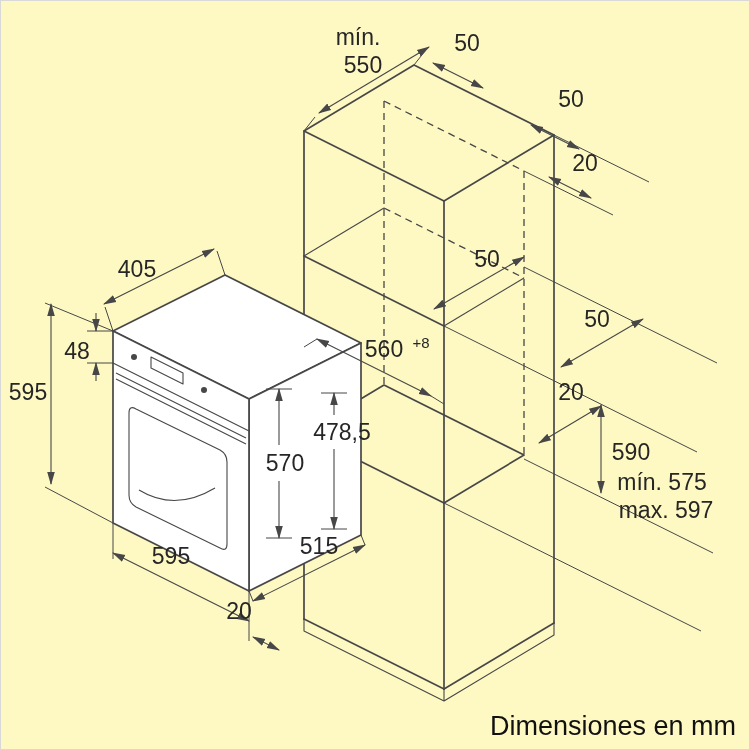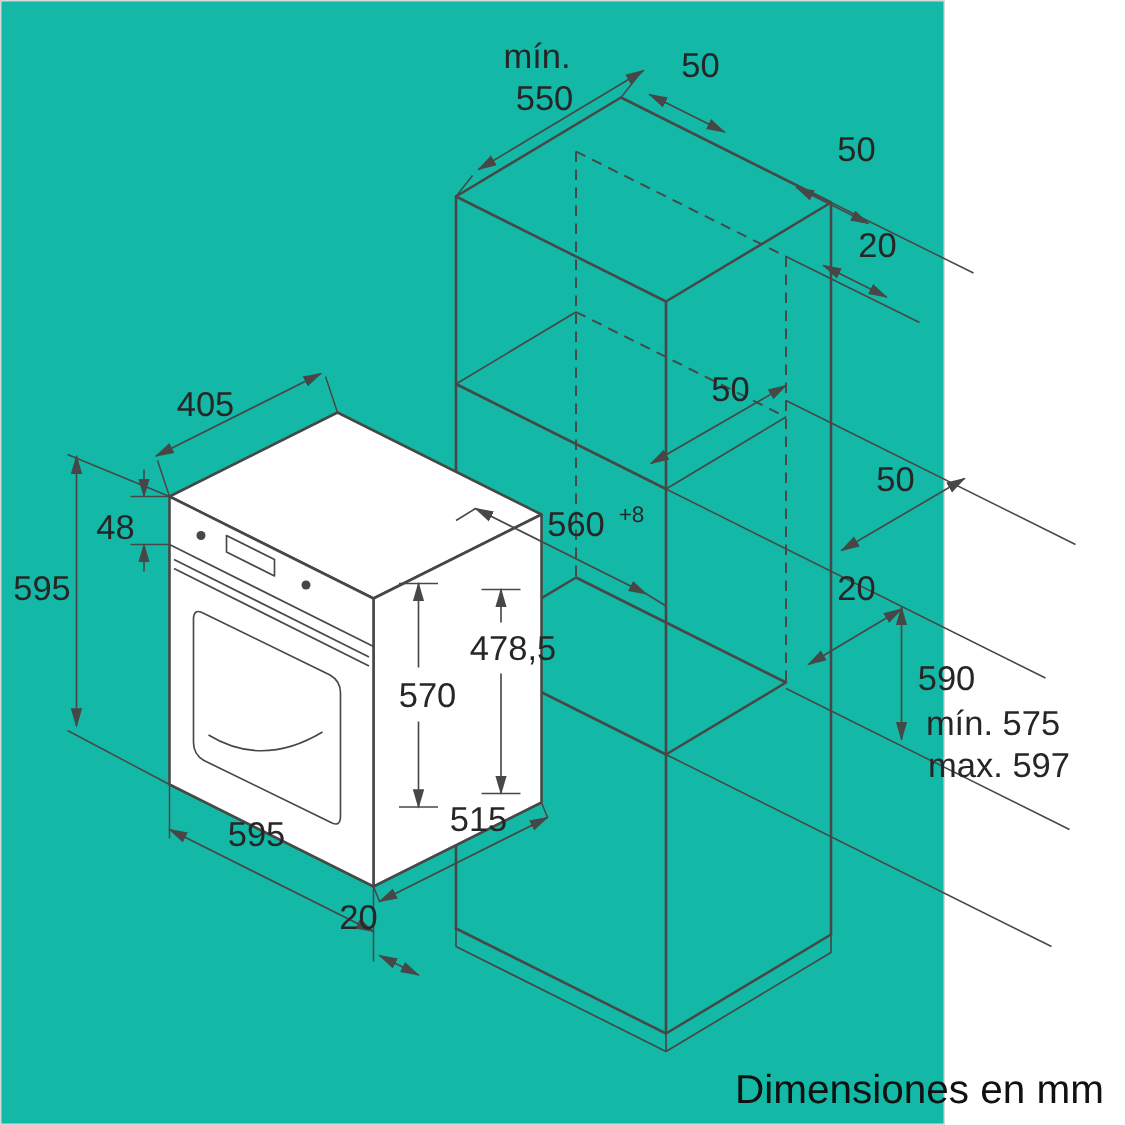--- a/index.html
+++ b/index.html
@@ -1,17 +1,17 @@
 <!DOCTYPE html>
 <html><head>
 <meta charset="utf-8">
 <style>
   html,body{margin:0;padding:0;background:#ffffff;}
   .canvas{
-    position:relative;width:630px;height:750px;background:#14b8a6;
+    position:relative;width:750px;height:750px;background:#fef9c3;
     border:1px solid #d8d8d8;box-sizing:border-box;
     font-family:"Liberation Sans",sans-serif;
     text-align:right;
   }
   svg{display:block;font-family:"Liberation Sans",sans-serif;}
   .outline{fill:none;stroke:#474747;stroke-width:1.7;stroke-linejoin:round;stroke-linecap:round;}
   .thin{fill:none;stroke:#474747;stroke-width:1.1;stroke-linejoin:round;}
   .face{fill:#ffffff;stroke:#474747;stroke-width:1.7;stroke-linejoin:round;}
   .dash{fill:none;stroke:#474747;stroke-width:1.3;stroke-dasharray:7 5;}
   .dim{fill:none;stroke:#474747;stroke-width:1.1;}

